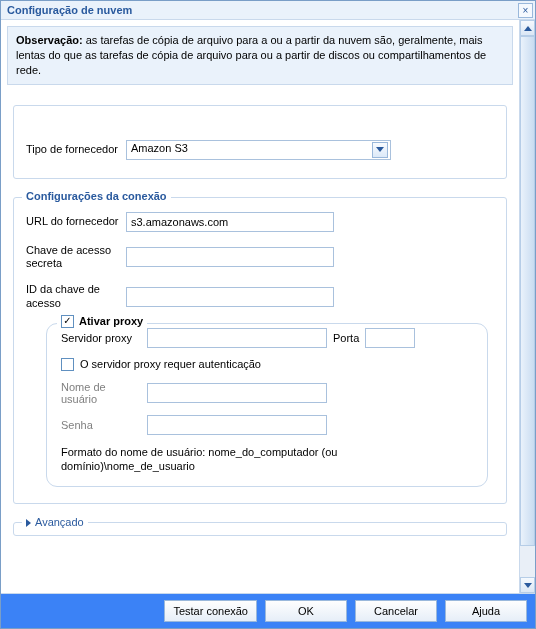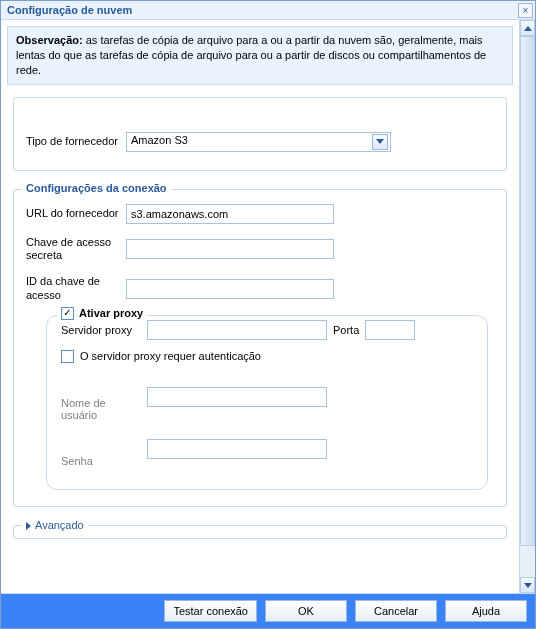--- a/index.html
+++ b/index.html
@@ -52,21 +52,21 @@
   .content {
     flex: 1;
     padding: 6px 6px 0 6px;
     background: #ffffff;
     overflow: hidden;
   }
   .note {
     background: #eaf2fb;
     border: 1px solid #c9d9ec;
     padding: 6px 8px;
-    margin-bottom: 12px;
+    margin-bottom: 20px;
     color: #000;
     line-height: 1.35;
   }
   .note b { font-weight: bold; }
   .fieldset {
     border: 1px solid #c9d9ec;
     border-radius: 3px;
     padding: 14px 12px 16px 12px;
     margin: 0 6px 18px 6px;
     position: relative;
@@ -168,21 +168,21 @@
     cursor:pointer;
   }
   .chk.checked::after{
     content:"✓";
     font-size:10px;
     color:#000;
     line-height:10px;
   }
   .proxy-row { display:flex; align-items:center; margin-bottom:10px; gap:6px; }
   .proxy-lbl { width: 80px; }
-  .proxy-lbl.dim { color:#808080;margin-top:24px; }
+  .proxy-lbl.dim { color:#808080; }
   .medium { width: 180px; }
   .port { width: 50px; }
   .hint { color:#000; line-height:1.35; margin-top:4px; }
   .scrollbar {
     width: 16px;
     background: #e9eff7;
     border-left:1px solid #c9d9ec;
     position: relative;
   }
   .scroll-btn {
@@ -287,20 +287,21 @@
 
           <div class="proxy-row">
             <div class="proxy-lbl dim">Nome de usuário</div>
             <input type="text" class="medium" disabled="" value="" style="">
           </div>
           <div class="proxy-row">
             <div class="proxy-lbl dim">Senha</div>
             <input type="password" class="medium" disabled="" value="" style="">
           </div>
 
+          <div class="hint">Formato do nome de usuário: nome_do_computador (ou domínio)\nome_de_usuario</div>
         </div>
       </div>
 
       <div class="fieldset collapsed">
         <div class="legend plain">
           <span class="arrow"></span><span>Avançado</span>
         </div>
       </div>
 
     </div>

